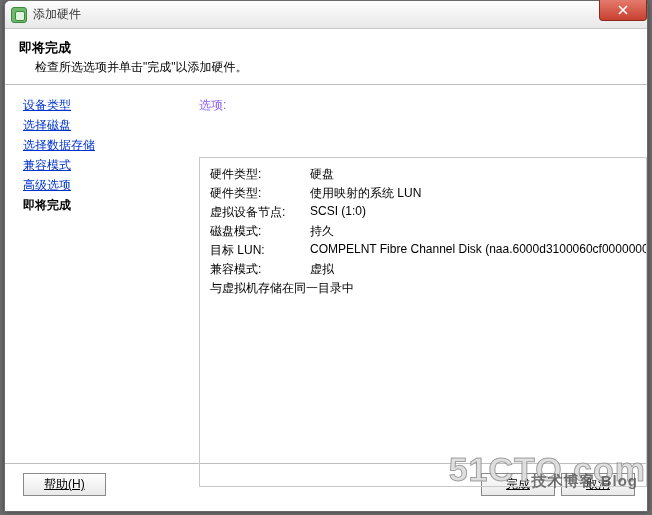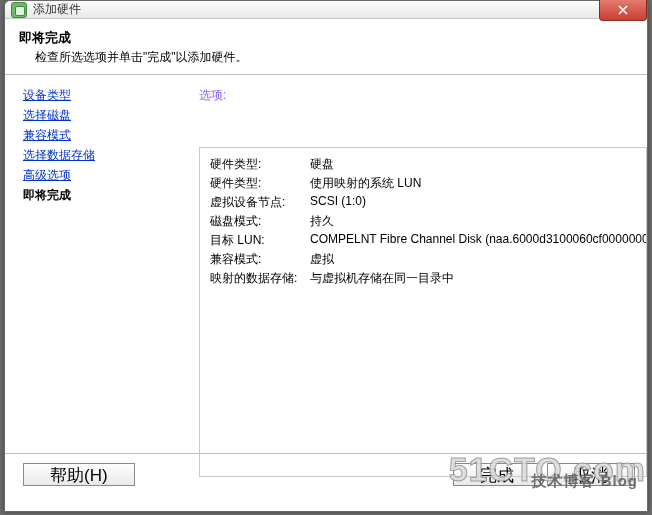--- a/index.html
+++ b/index.html
@@ -16,21 +16,21 @@
   .window {
     position: absolute;
     left: 4px; top: 0;
     width: 644px; height: 512px;
     background: #fff;
     border: 1px solid #6a6a6a;
     border-radius: 6px 6px 0 0;
     box-shadow: 0 0 4px rgba(0,0,0,0.4);
   }
   .titlebar {
-    height: 18px;
+    height: 28px;
     background: linear-gradient(#fdfdfd, #e8e8e8);
     border-bottom: 1px solid #c8c8c8;
     display: flex;
     align-items: center;
     padding: 0 6px;
     position: relative;
     border-radius: 6px 6px 0 0;
   }
   .titlebar .icon {
     width: 16px; height: 16px;
@@ -111,25 +111,26 @@
     height: 42px;
     border-top: 1px solid #bfbfbf;
     display: flex;
     align-items: center;
     padding: 0 12px;
   }
   .btn {
     height: 23px;
     background: linear-gradient(#fefefe, #e9e9e9);
     border: 1px solid #8a8a8a;
-    padding: 0 26px;
-    font-size: 17px;
+    padding: 0 20px;
+    font-size: 12px;
     font-family: inherit;
     cursor: pointer;
     min-width: 74px;
+    text-decoration: underline;
   }
   .footer .spacer { flex: 1; }
   .footer .btn { margin-left: 6px; }
   .watermark {
     position: absolute;
     right: 6px; bottom: 26px;
     font-family: Arial, sans-serif;
     font-size: 34px;
     font-weight: bold;
     color: rgba(220,220,220,0.9);
@@ -166,22 +167,22 @@
 
   <div class="header-area">
     <div class="header-title">即将完成</div>
     <div class="header-sub">检查所选选项并单击"完成"以添加硬件。</div>
   </div>
 
   <div class="content">
     <div class="sidebar">
       <a>设备类型</a>
       <a>选择磁盘</a>
+      <a>选择数据存储</a>
       <a>兼容模式</a>
-      <a>选择数据存储</a>
       <a>高级选项</a>
       <div class="current">即将完成</div>
     </div>
 
     <div class="main">
       <div class="section-label">选项:</div>
       <div class="details-box">
         <div class="detail-row">
           <div class="detail-label">硬件类型:</div>
           <div>硬盘</div>
@@ -200,21 +201,20 @@
         </div>
         <div class="detail-row">
           <div class="detail-label">目标 LUN:</div>
           <div>COMPELNT Fibre Channel Disk (naa.6000d3100060cf0000000000000000</div>
         </div>
         <div class="detail-row">
           <div class="detail-label">兼容模式:</div>
           <div>虚拟</div>
         </div>
         <div class="detail-row">
-          <div class="detail-label">映射的数据存储:</div>
           <div>与虚拟机存储在同一目录中</div>
         </div>
       </div>
     </div>
   </div>
 
   <div class="footer">
     <button class="btn">帮助(H)</button>
     <div class="spacer"></div>
     <button class="btn">完成</button>

